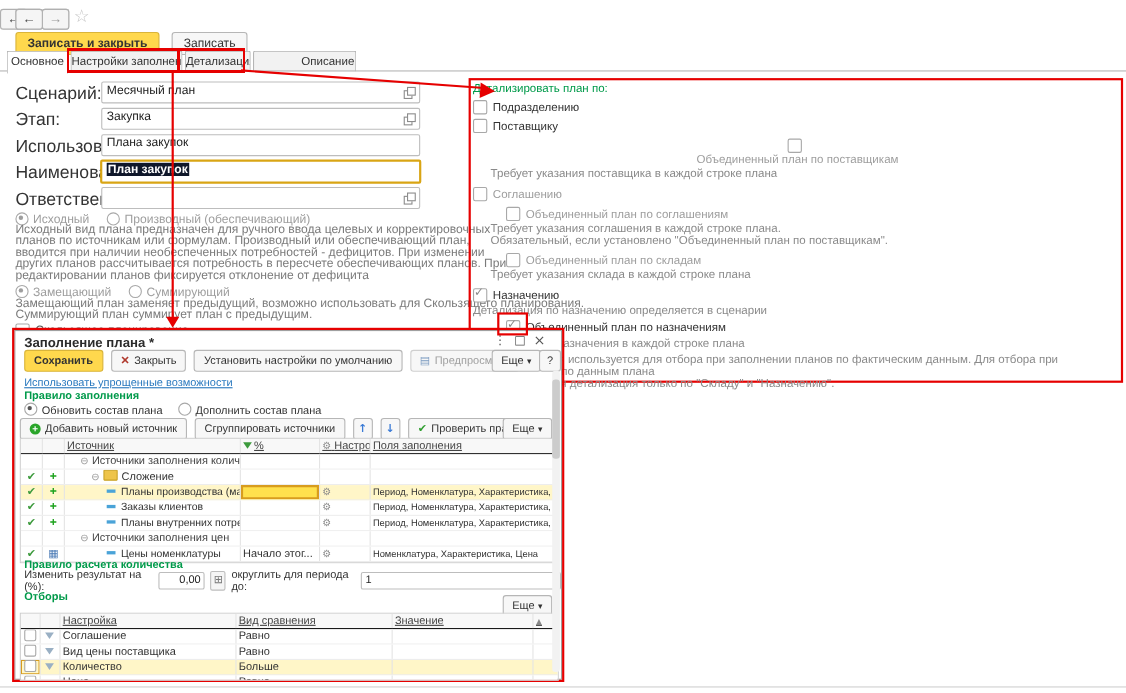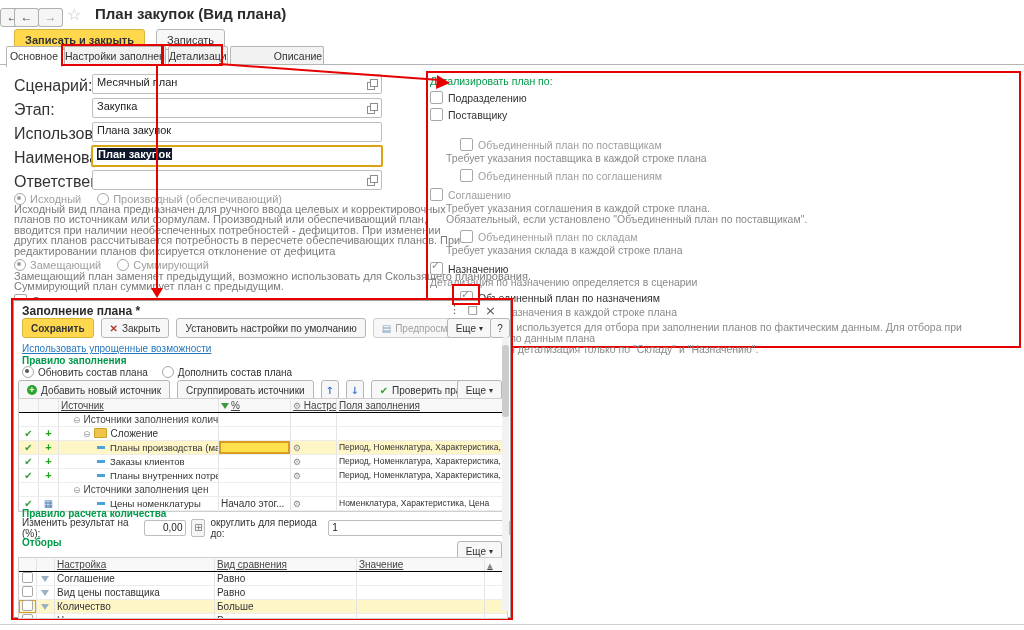--- a/index.html
+++ b/index.html
@@ -138,21 +138,20 @@
 <body>
 
 <div class="page">
 
   <div class="navbtn">←</div>
   <div class="navbtn nav-fwd" style="left:38px">→</div>
   <div class="navbtn" style="left:14px"></div>
   <div class="navbtn nav-fwd" style="left:38px">→</div>
   <div class="navbtn" style="left:14px">←</div>
   <span class="star">☆</span>
-  <div class="pgtitle">План закупок (Вид плана)</div>
 
   <div class="btnrow">
     <div class="btn primary">Записать и закрыть</div>
     <div class="btn">Записать</div>
   </div>
 
   <div class="tabs" id="tabs">
       <div class="tab active">Основное</div>
       <div class="tab">Настройки заполнения</div>
       <div class="tab">Детализация</div>
@@ -211,32 +210,32 @@
       <div class="p-title">Детализировать план по:</div>
       <div id="panel-items">
           <div class="p-check" style="margin-top: 4px;">
             <span class="cb"></span>
             <span>Подразделению</span>
           </div>
           <div class="p-check" style="margin-top: 4px;">
             <span class="cb"></span>
             <span>Поставщику</span>
           </div>
-          <div class="p-check sub" style="margin-top: 17px;">
+          <div class="p-check sub" style="margin-top: 5px; flex-direction: column;">
             <span class="cb"></span>
             <span class="dis">Объединенный план по поставщикам</span>
           </div>
           <div class="p-note" style="margin-top: 2px;">Требует указания поставщика в каждой строке плана</div>
+          <div class="p-check" style="margin-top: 6px;">
+            <span class="cb"></span>
+            <span class="dis">Соглашению</span>
+          </div>
           <div class="p-check sub" style="margin-top: 5px;">
             <span class="cb"></span>
             <span class="dis">Объединенный план по соглашениям</span>
-          </div>
-          <div class="p-check" style="margin-top: 6px;">
-            <span class="cb"></span>
-            <span class="dis">Соглашению</span>
           </div>
           <div class="p-note" style="margin-top: 2px;">Требует указания соглашения в каждой строке плана.
 Обязательный, если установлено "Объединенный план по поставщикам".</div>
           <div class="p-check sub" style="margin-top: 5px;">
             <span class="cb"></span>
             <span class="dis">Объединенный план по складам</span>
           </div>
           <div class="p-note" style="margin-top: 2px;">Требует указания склада в каждой строке плана</div>
           <div class="p-check" style="margin-top: 6px;">
             <span class="cb on"></span>

